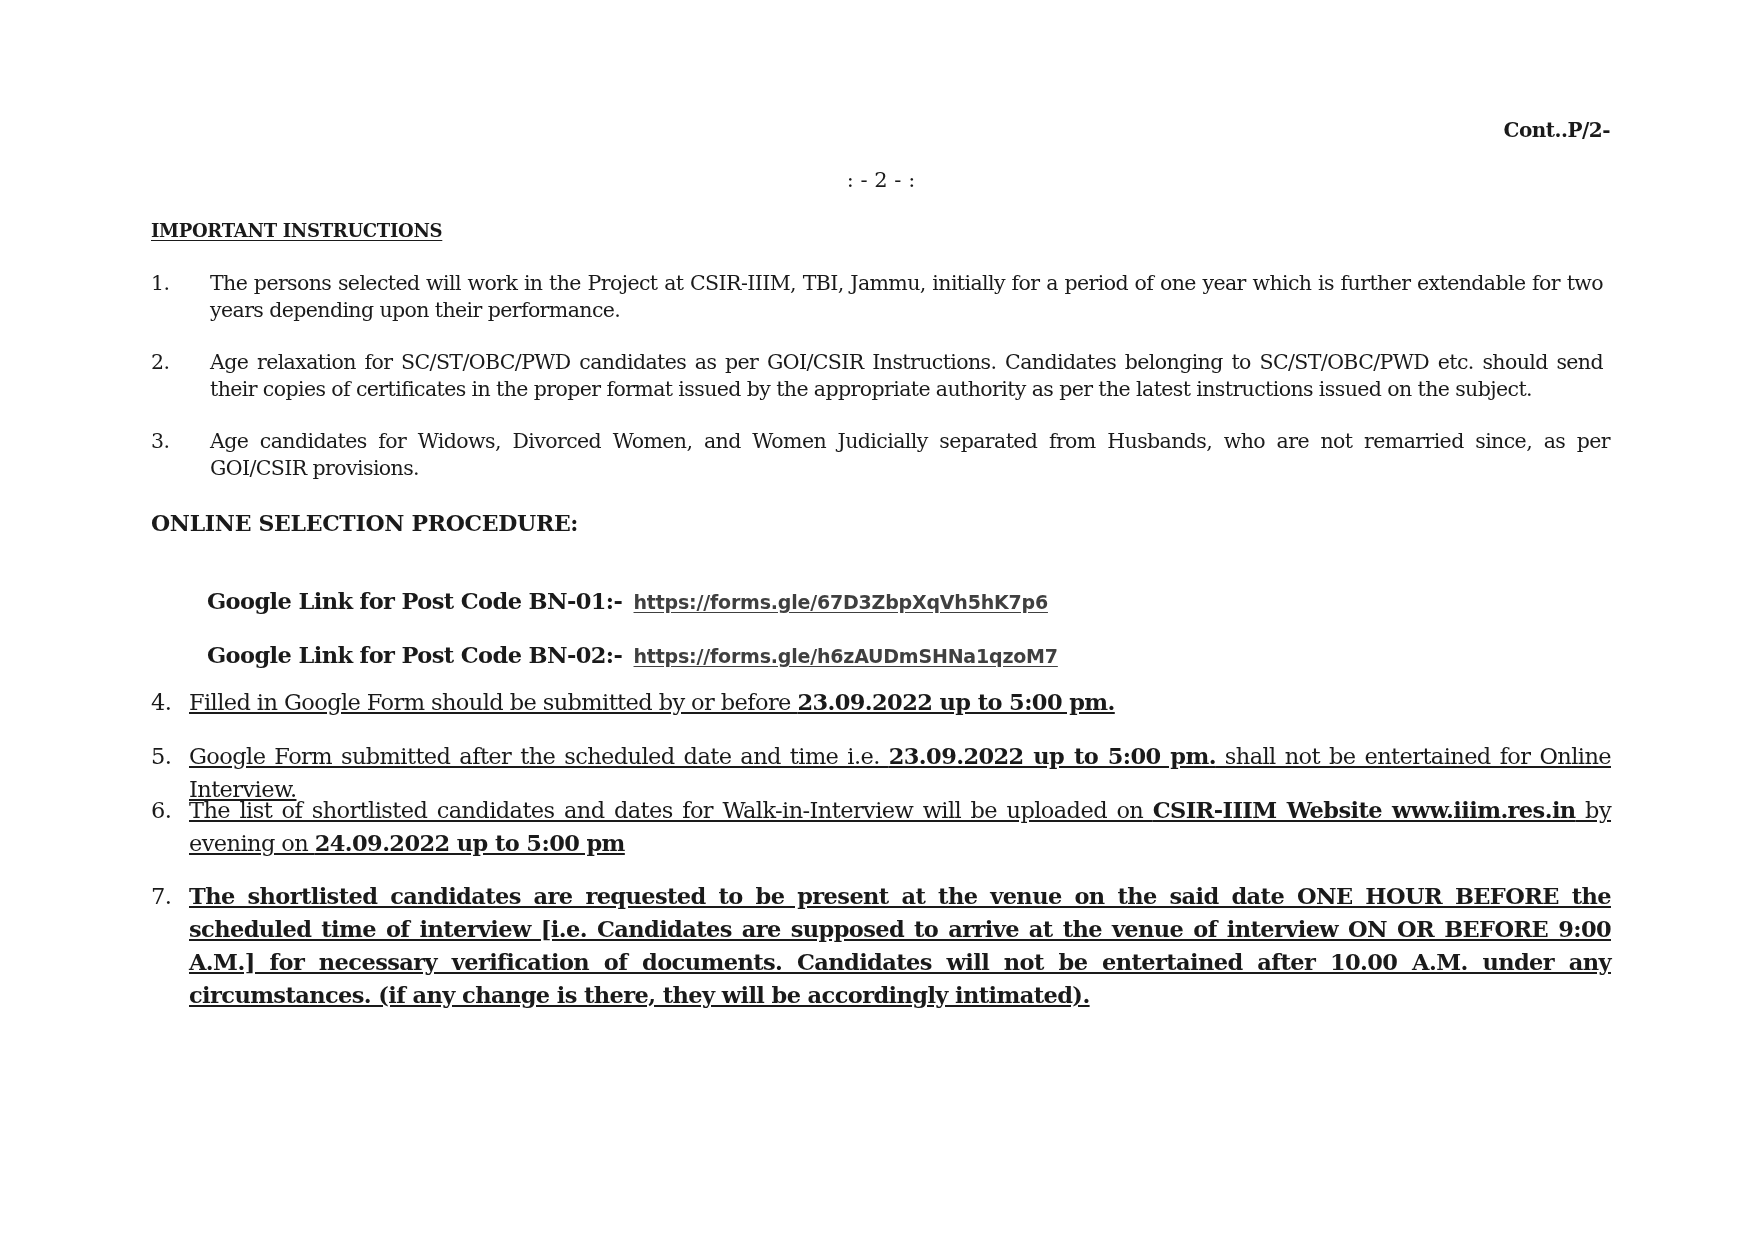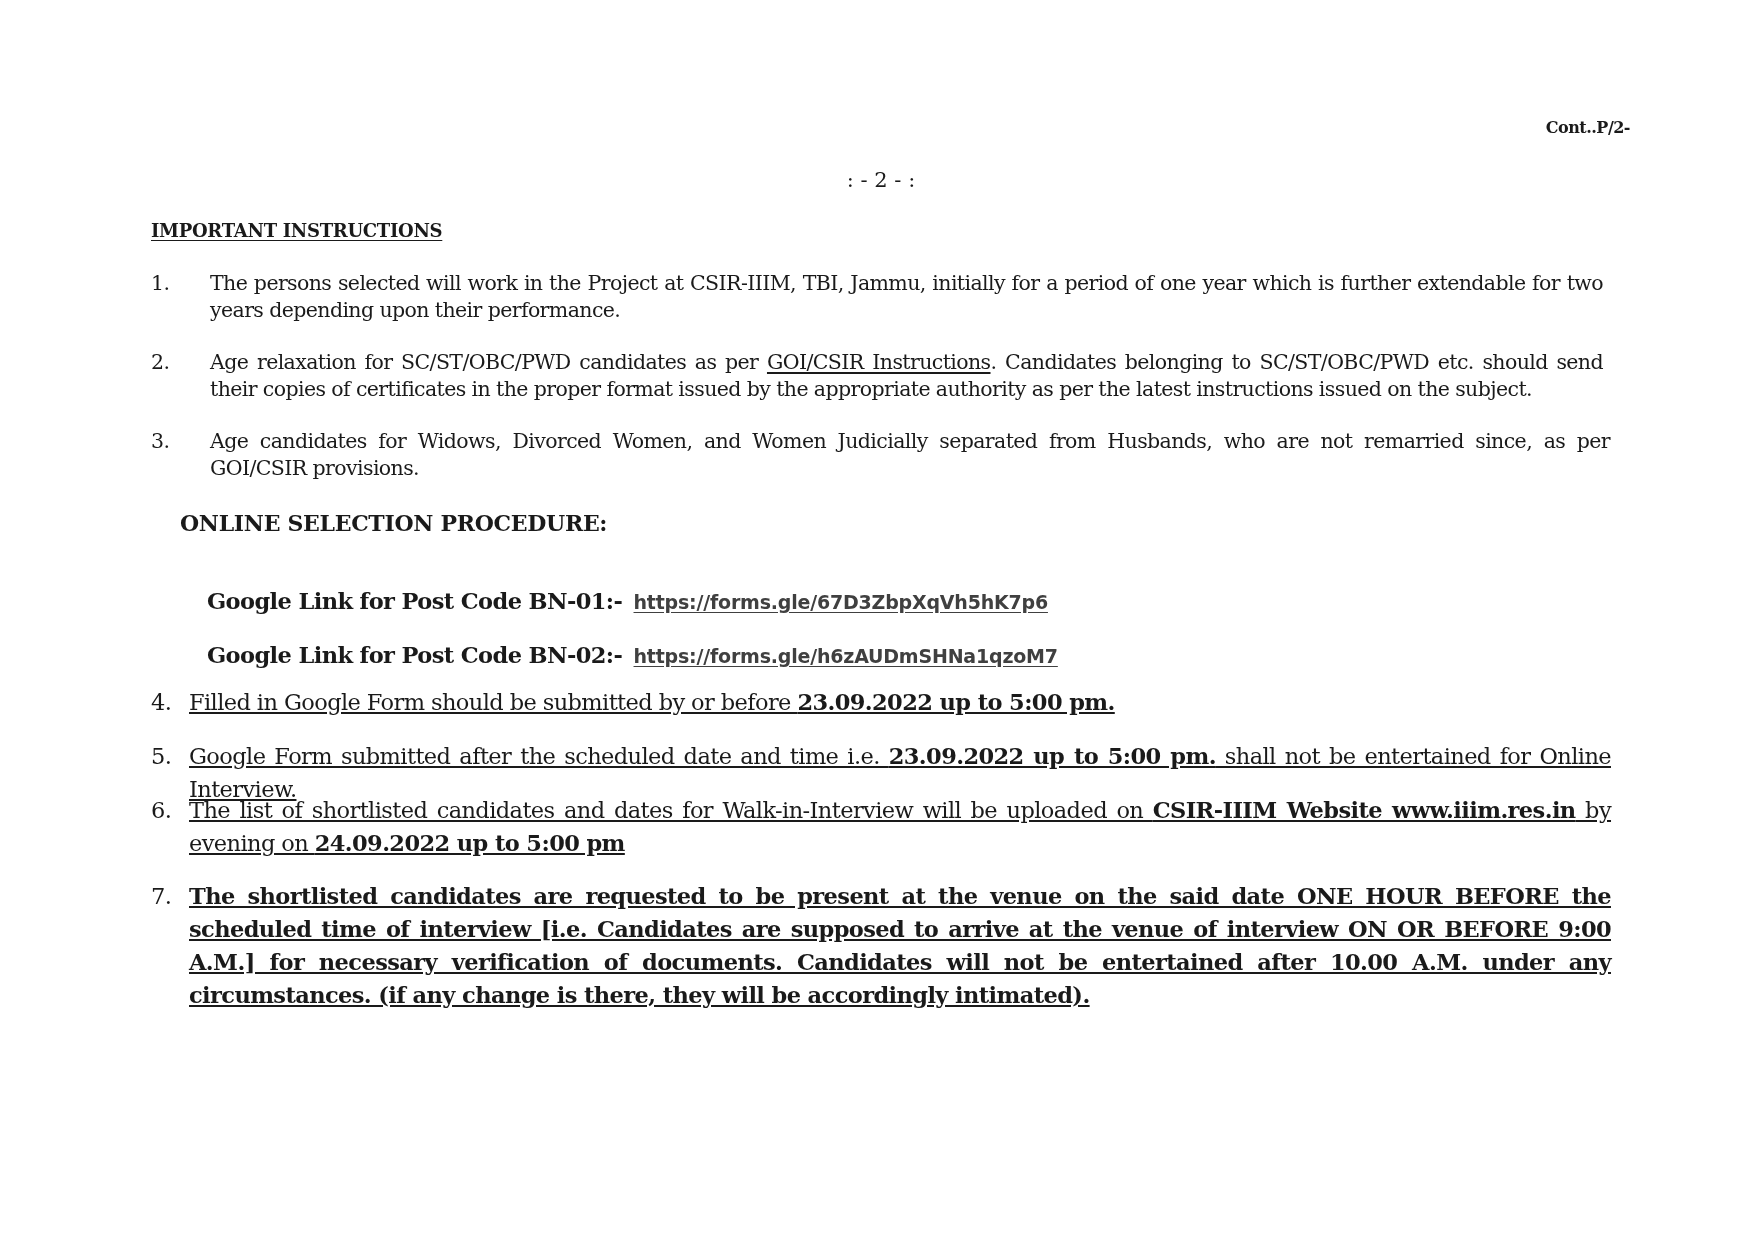--- a/index.html
+++ b/index.html
@@ -16,24 +16,24 @@
       color: #1a1a1a;
     }
     .page {
       position: absolute;
       left: 0; top: 0;
       width: 1754px;
       height: 1241px;
     }
     .cont {
       position: absolute;
-      right: 124px;
+      right: 144px;
       top: 118px;
       font-weight: bold;
-      font-size: 16px;
+      font-size: 20px;
       letter-spacing: -0.5px;
       text-align: center;
     }
     .pageno {
       position: absolute;
       left: 0; right: 0;
       top: 168px;
       text-align: center;
       font-size: 21px;
       padding-left: 8px;
@@ -61,30 +61,29 @@
       top: 0;
     }
     .item .body {
       text-align: justify;
     }
     .item-1 { left: 151px; top: 270px; width: 1452px; }
     .item-2 { left: 151px; top: 349px; width: 1452px; }
     .item-3 { left: 151px; top: 428px; width: 1459px; }
     .item-1 .body, .item-2 .body, .item-3 .body { margin-left: 59px; }
 
-    .u { text-decoration: underline; text-underline-offset: 3px; }
+    .u { text-underline-offset: 3px; }
 
     .heading-online {
       position: absolute;
       left: 151px;
       top: 510px;
       font-weight: bold;
       font-size: 22px;
       letter-spacing: -0.3px;
-      margin-left: 29px;
     }
     .intro {
       position: absolute;
       left: 226px;
       top: 540px;
       font-size: 22px;
       letter-spacing: -0.5px;
     }
     .link-line {
       position: absolute;

